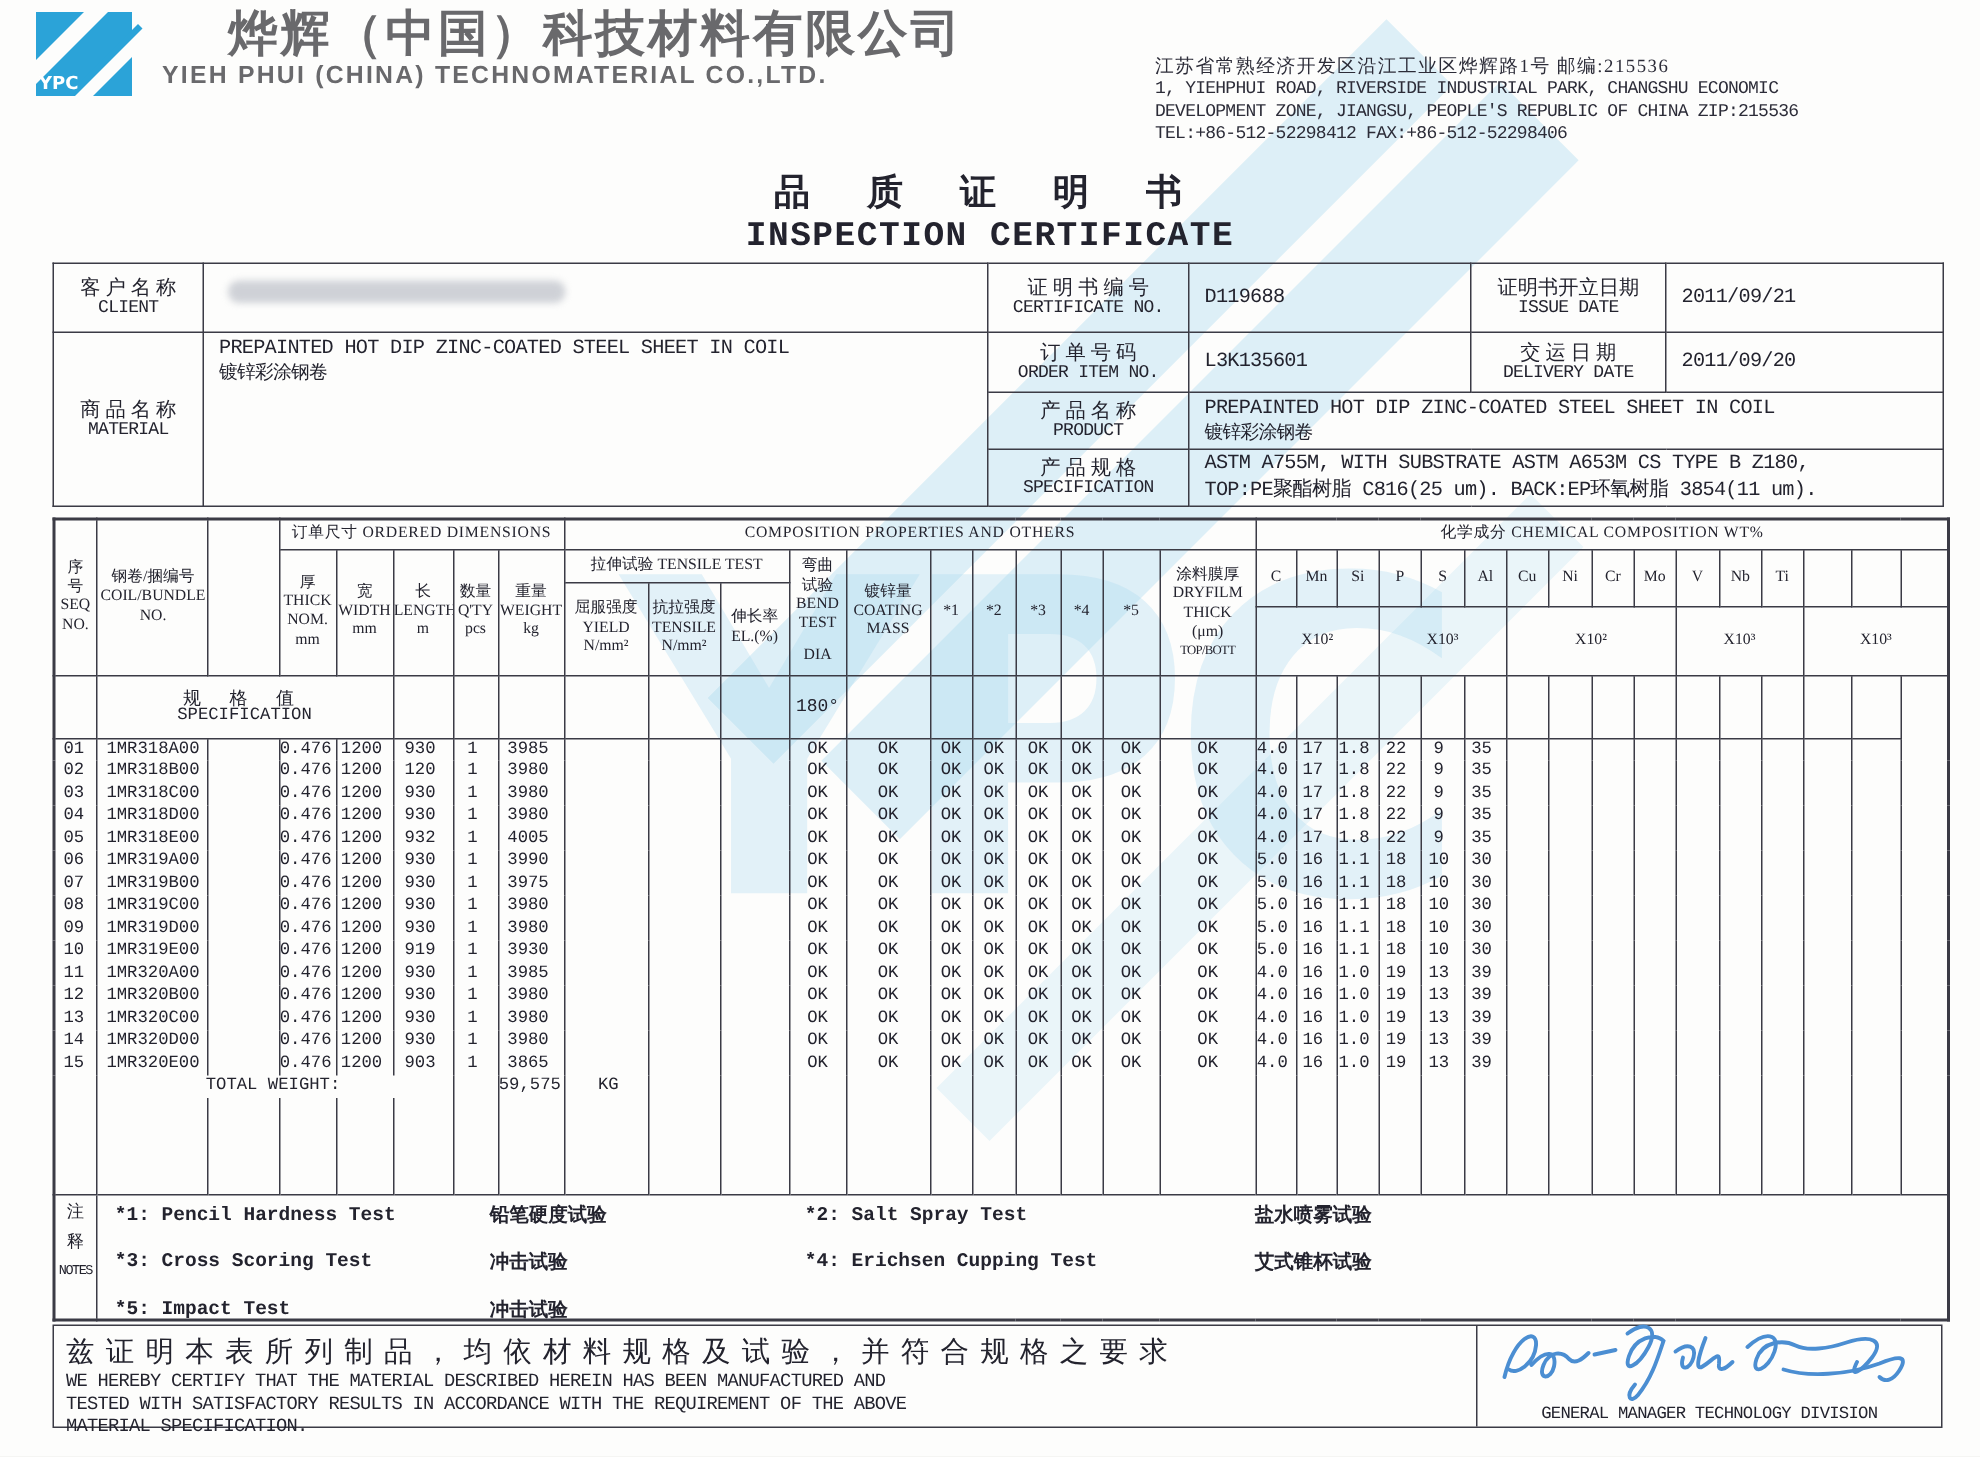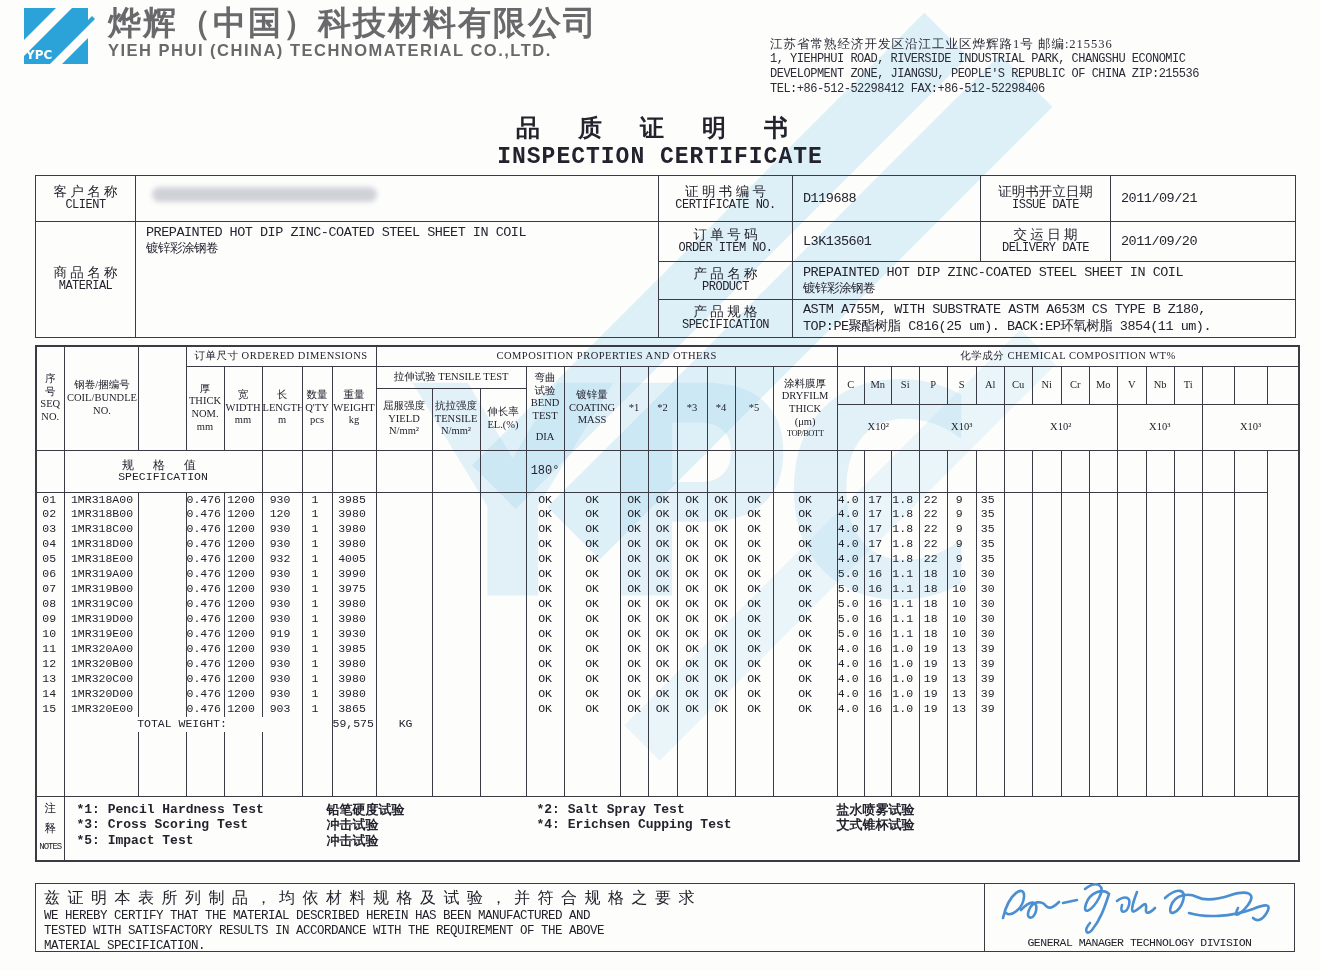--- a/index.html
+++ b/index.html
@@ -15,21 +15,21 @@
   .wm-letters { position:absolute; left:415px; top:360px; font-family:"DejaVu Sans",sans-serif;
     font-weight:bold; font-size:270px; line-height:1; letter-spacing:-14px;
     color:rgba(165,216,240,.30); transform:scaleY(1.08); }
 
   .layer { position:relative; z-index:1; }
 
   
   .brand { position:absolute; left:14px; top:6px; display:flex; align-items:flex-start; }
   .logo { width:84px; height:60px; }
   .brand-names { margin-left:10px; color:#69696c; }
-  .company-cn { font-size:33px; font-weight:bold; letter-spacing:2px; line-height:1.05; }
+  .company-cn { font-size:33px; font-weight:bold; letter-spacing:2px; line-height:1.05;margin-left:44px; }
   .company-en { font-size:16.5px; font-weight:bold; letter-spacing:1.5px; font-family:"Liberation Sans","DejaVu Sans",sans-serif; }
 
   .address { position:absolute; left:770px; top:37px; width:545px; font-size:12.5px; line-height:1.22; color:#2c2c38; }
   .address .cn { letter-spacing:1px; }
   .address .en { font-family:"Liberation Mono","DejaVu Sans Mono",monospace; font-size:12px; letter-spacing:-0.5px; }
 
   
   .doc-title { position:absolute; left:0; right:0; top:112px; text-align:center; }
   .doc-title .cn { font-size:24px; font-weight:bold; letter-spacing:16px; }
   .doc-title .en { font-size:23px; font-weight:bold; letter-spacing:1px; font-family:"Liberation Mono","DejaVu Sans Mono",monospace; }
@@ -65,28 +65,28 @@
   .c-coil { text-align:left; padding-left:2px; }
   .c-thick,.c-width,.c-length,.c-qty,.c-weight { text-align:right; padding-right:4px; }
   .c-c,.c-mn,.c-si,.c-p,.c-s,.c-al { text-align:right; padding-right:5px; }
   .total-label { text-align:right; padding-right:2px; }
   .total-unit { text-align:left; padding-left:3px; }
   .filler-row td { height:64px; }
   .notes-row td { border:1px solid #3b3b45; vertical-align:top; }
   .notes-label { font-family:"Liberation Serif","DejaVu Serif",serif; font-size:10.5px; text-align:center; padding-top:6px; }
   .notes-label div { margin-bottom:8px; }
   .notes-label div:last-child { font-size:9px; letter-spacing:-1px; }
-  .notes-grid { display:grid; grid-template-columns:250px 210px 300px auto; padding:6px 0 0 12px; row-gap:2px; }
+  .notes-grid { display:grid; grid-template-columns:250px 210px 300px auto; padding:6px 0 0 12px; row-gap:18px; }
   .notes-grid span { font-family:"Liberation Mono","DejaVu Sans Mono",monospace; font-size:13px; font-weight:bold; text-align:left; white-space:nowrap; }
   .notes-grid span.cn { font-family:"Liberation Serif","DejaVu Serif",serif; font-weight:bold; }
 
   
   .certify { position:absolute; left:35px; top:883px; width:1260px; height:69px; border:1.5px solid #3b3b45; display:flex; }
   .certify-text { flex:1; padding:4px 0 0 8px; }
-  .certify-text .cn { font-size:16px; letter-spacing:7.5px; white-space:nowrap; }
+  .certify-text .cn { font-size:19px; letter-spacing:7.5px; white-space:nowrap; }
   .certify-text .en { font-family:"Liberation Mono","DejaVu Sans Mono",monospace; font-size:12.5px; letter-spacing:-0.5px; line-height:1.2; white-space:nowrap; }
   .sign-cell { width:310px; border-left:1px solid #3b3b45; position:relative; }
   .sig-svg { position:absolute; left:6px; top:-12px; }
   .sign-titles { position:absolute; bottom:2px; left:0; right:0; text-align:center; }
   .sign-titles .cn { font-size:12.5px; letter-spacing:14px; text-indent:14px; }
   .sign-titles .en { font-family:"Liberation Mono","DejaVu Sans Mono",monospace; font-size:11.5px; letter-spacing:-0.5px; }
 </style>
 </head>
 <body>
 

